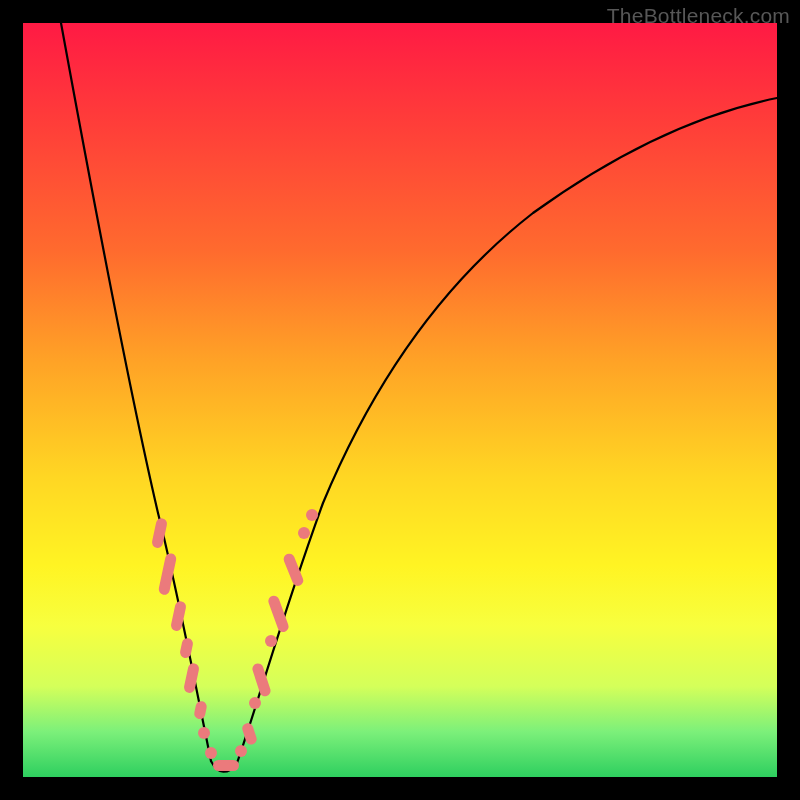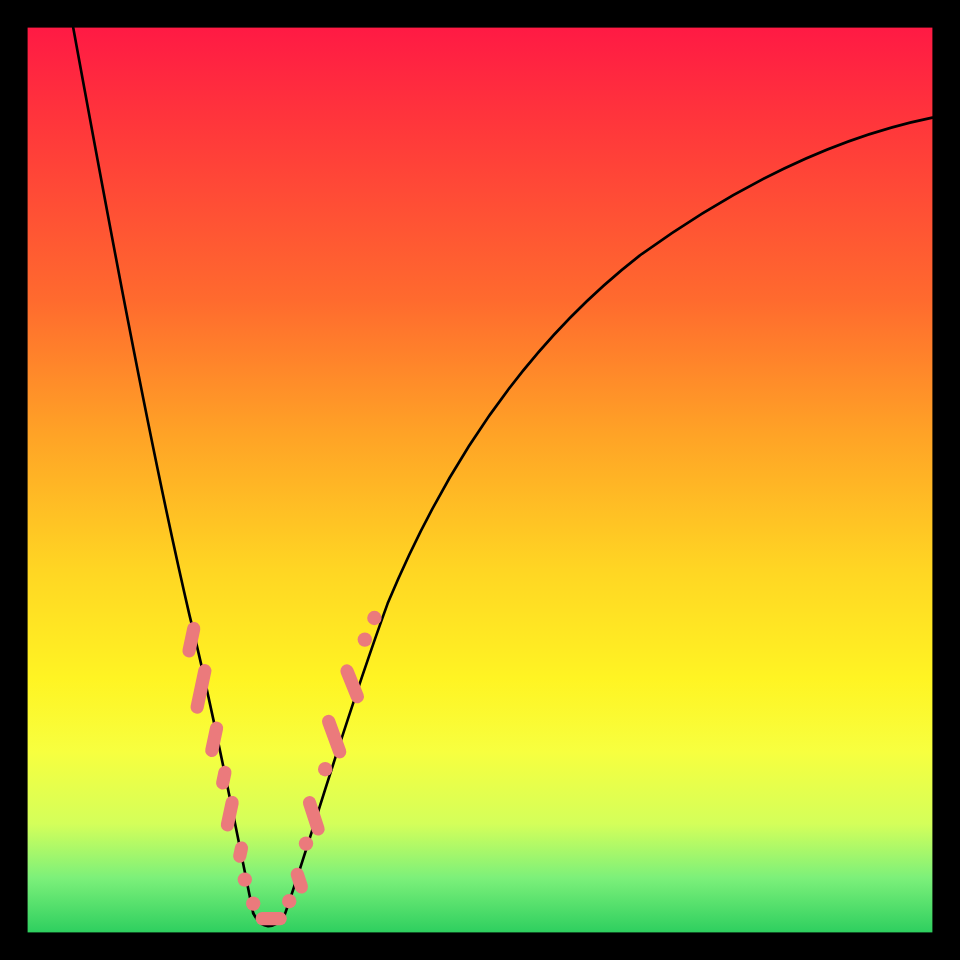--- a/index.html
+++ b/index.html
@@ -105,13 +105,14 @@
       <rect class="marker" x="233" y="640" width="11" height="34" rx="5.5" transform="rotate(-18 238 657)"></rect>
       <circle class="marker" cx="248" cy="618" r="6"></circle>
       <rect class="marker" x="250" y="572" width="11" height="38" rx="5.5" transform="rotate(-20 255 591)"></rect>
       <rect class="marker" x="265" y="530" width="11" height="34" rx="5.5" transform="rotate(-22 270 547)"></rect>
       <circle class="marker" cx="281" cy="510" r="6"></circle>
       <circle class="marker" cx="289" cy="492" r="6"></circle>
     </svg>
 
   </div>
 
+  <div class="watermark">TheBottleneck.com</div>
 </div>
 
 </body></html>

